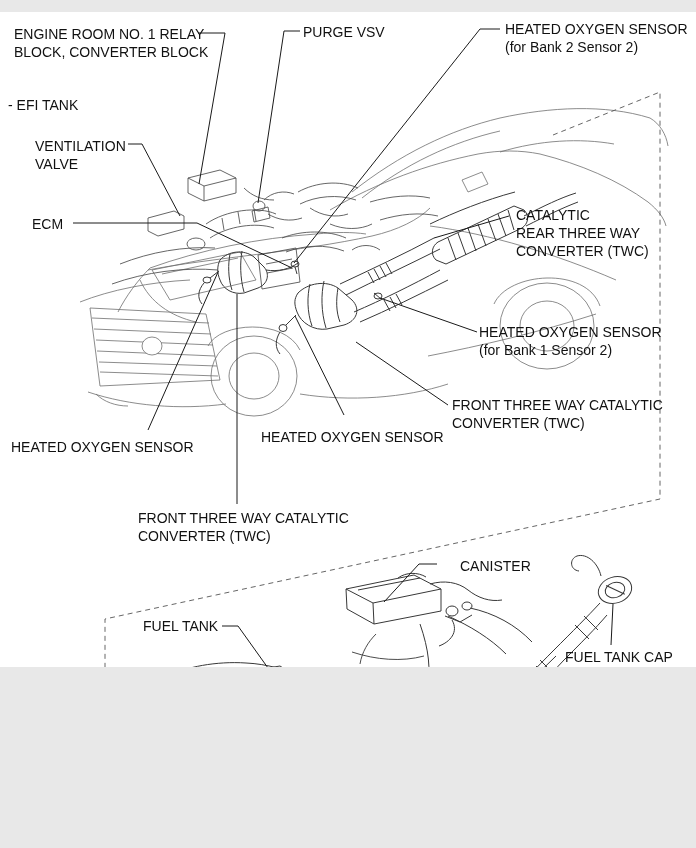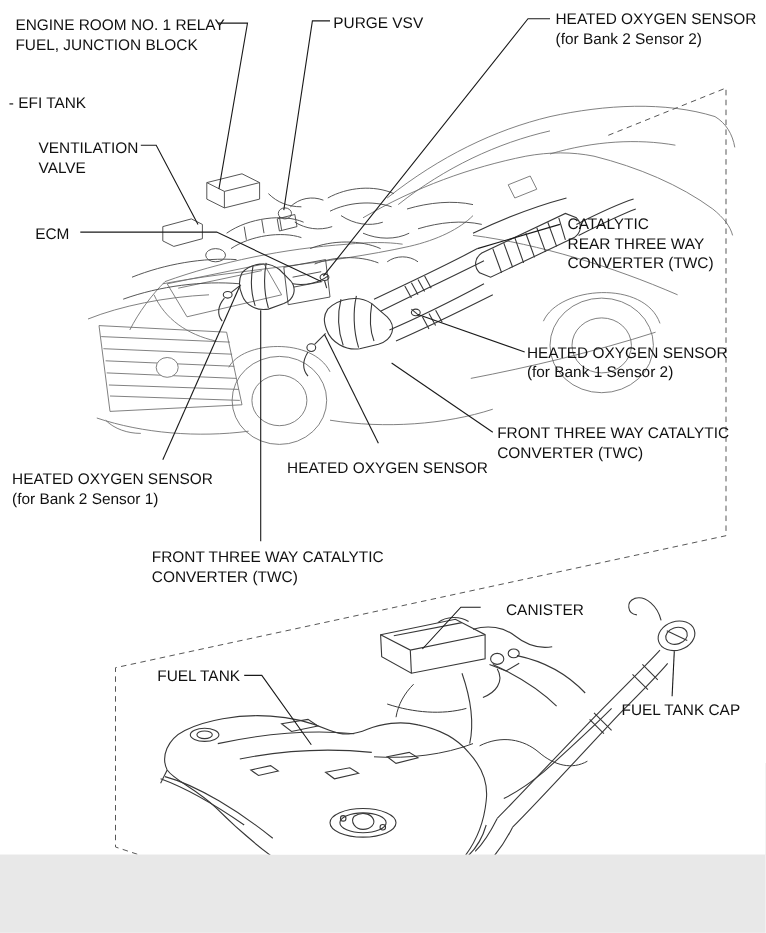--- a/index.html
+++ b/index.html
@@ -1,17 +1,17 @@
 <!DOCTYPE html>
 <html><head>
 <meta charset="utf-8">
 <style>
   html,body { margin:0; padding:0; background:#e8e8e8; }
   .page {
-    position:relative; width:696px; height:777px; margin:0 auto;
+    position:relative; width:696px; height:655px; margin:12px auto;
     background:#ffffff; overflow:hidden;
     font-family:"Liberation Sans", sans-serif;
     color:#111111;
   }
   .art { position:absolute; left:0; top:0; }
   .lbl {
     position:absolute;
     font-size:14px; line-height:18px;
     color:#111111; white-space:nowrap;
   }
@@ -218,21 +218,21 @@
       <line x1="344" y1="403" x2="295" y2="304"></line>
       <line x1="237" y1="492" x2="237" y2="282"></line>
       <polyline points="437,552 419,552 384,590"></polyline>
       <polyline points="222,614 238,614 283,677"></polyline>
       <line x1="613" y1="592" x2="611" y2="633"></line>
     </g>
   </svg>
 
   <div class="lbl" style="left:14px; top:13px;">
     <div>ENGINE ROOM NO. 1 RELAY</div>
-    <div>FUEL, JUNCTION BLOCK</div>
+    <div>BLOCK, CONVERTER BLOCK</div>
   </div>
 
   <div class="lbl" style="left:8px; top:84px;">- EFI TANK</div>
 
   <div class="lbl" style="left:35px; top:125px;">
     <div>VENTILATION</div>
     <div>VALVE</div>
   </div>
 
   <div class="lbl" style="left:32px; top:203px;">ECM</div>
@@ -255,21 +255,20 @@
     <div>(for Bank 1 Sensor 2)</div>
   </div>
 
   <div class="lbl" style="left:452px; top:384px;">
     <div>FRONT THREE WAY CATALYTIC</div>
     <div>CONVERTER (TWC)</div>
   </div>
 
   <div class="lbl" style="left:11px; top:426px;">
     <div>HEATED OXYGEN SENSOR</div>
-    <div>(for Bank 2 Sensor 1)</div>
   </div>
 
   <div class="lbl" style="left:261px; top:416px;">
     <div>HEATED OXYGEN SENSOR</div>
   </div>
 
   <div class="lbl" style="left:138px; top:497px;">
     <div>FRONT THREE WAY CATALYTIC</div>
     <div>CONVERTER (TWC)</div>
   </div>

